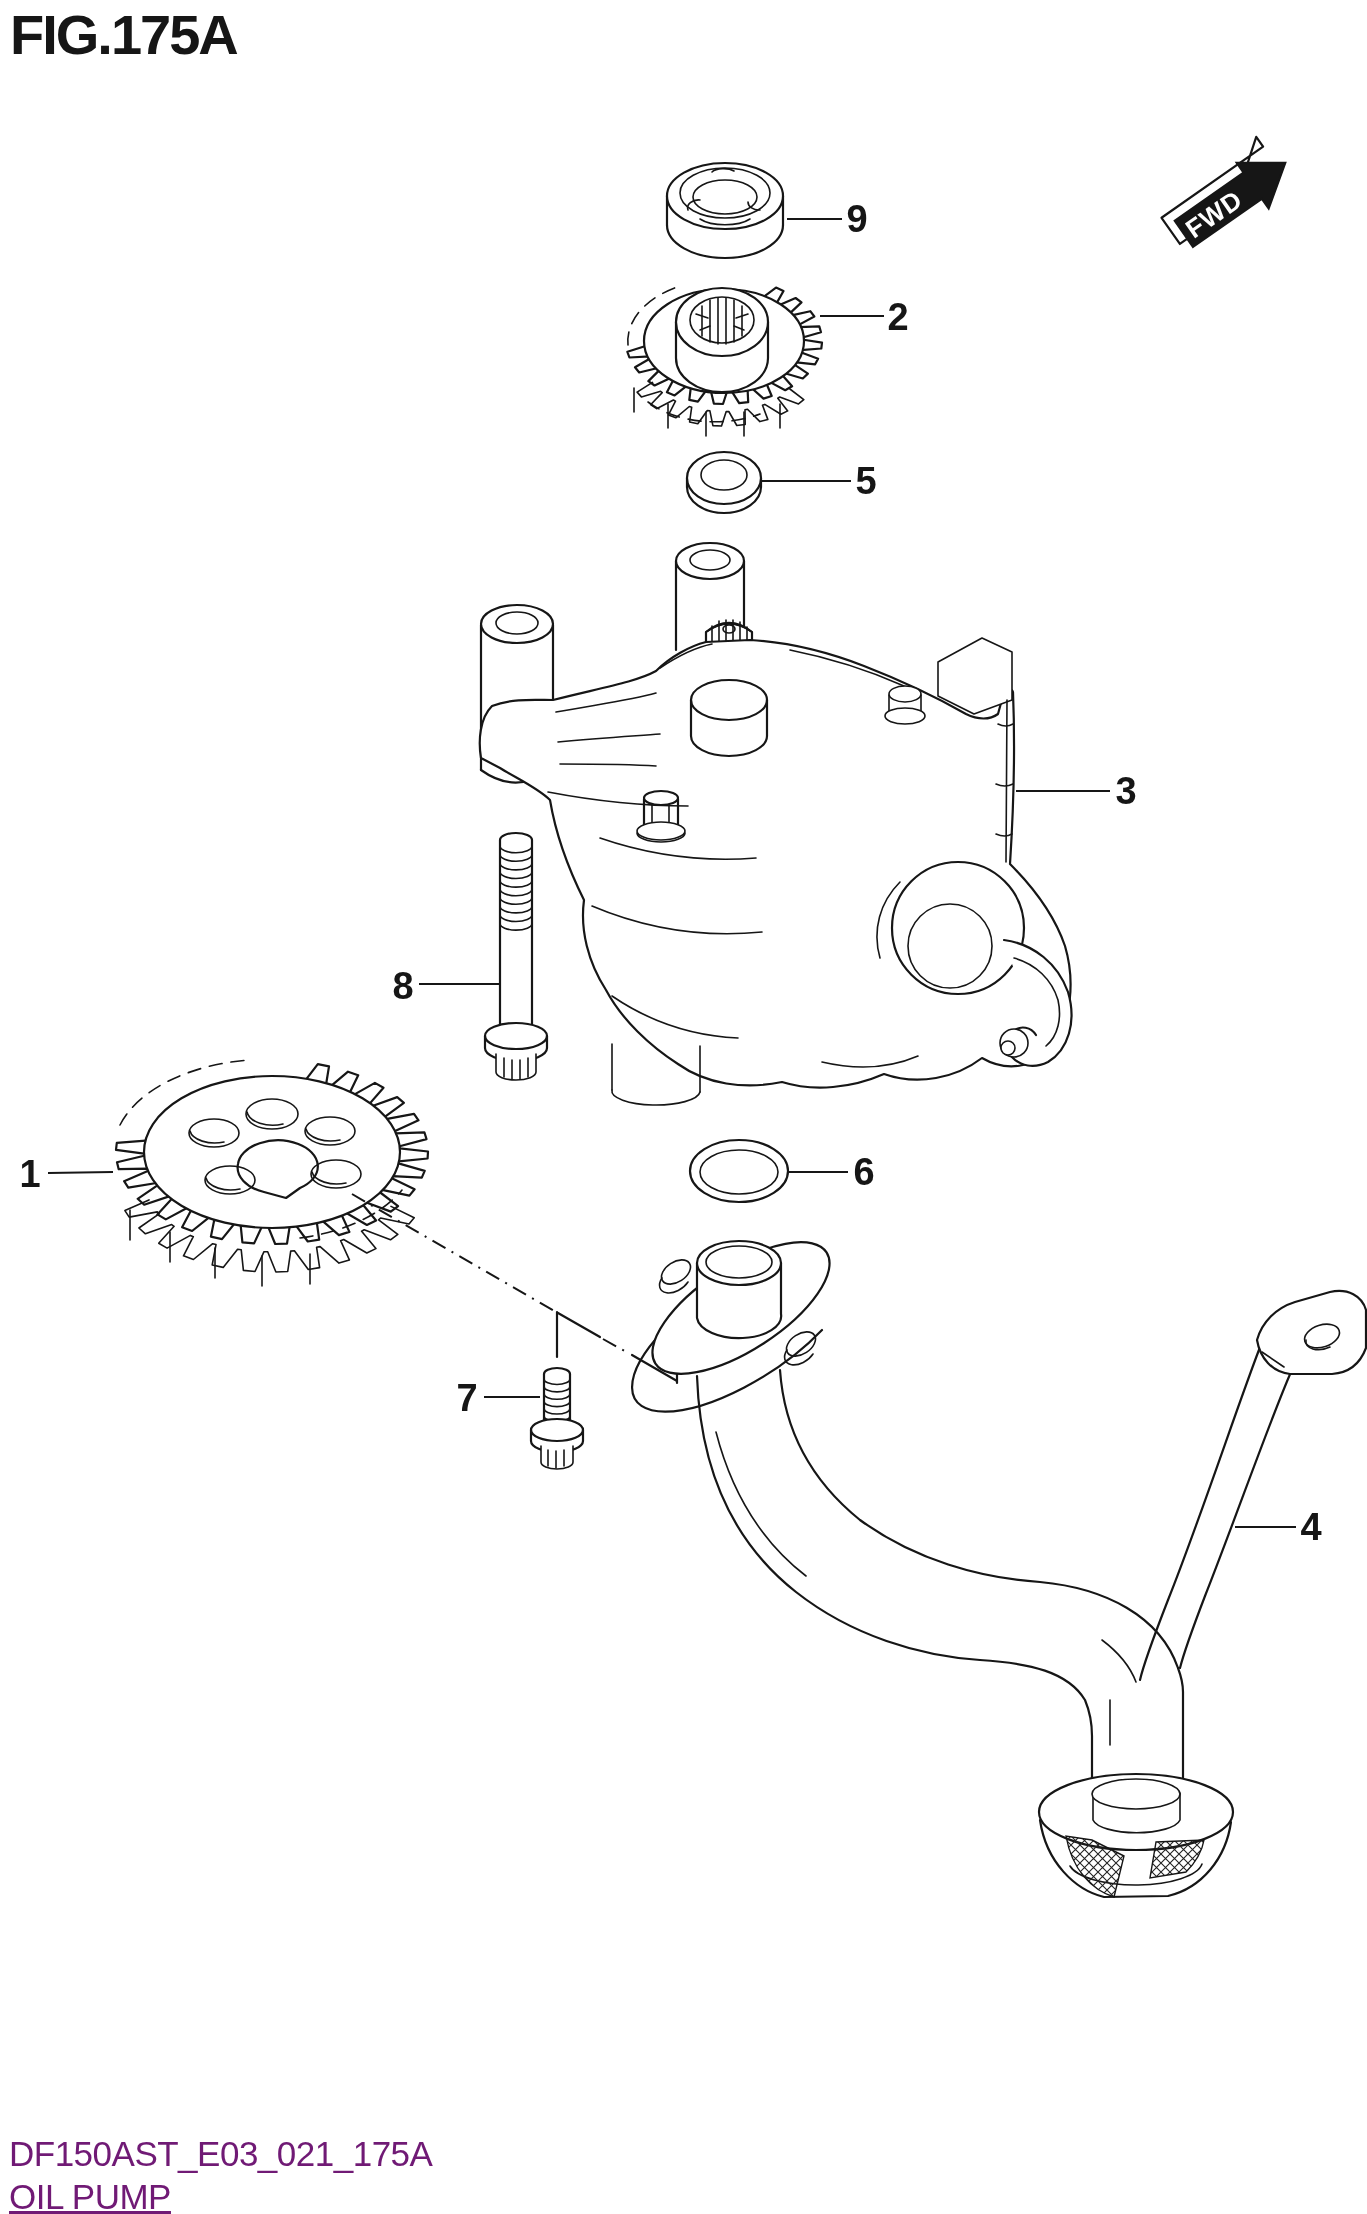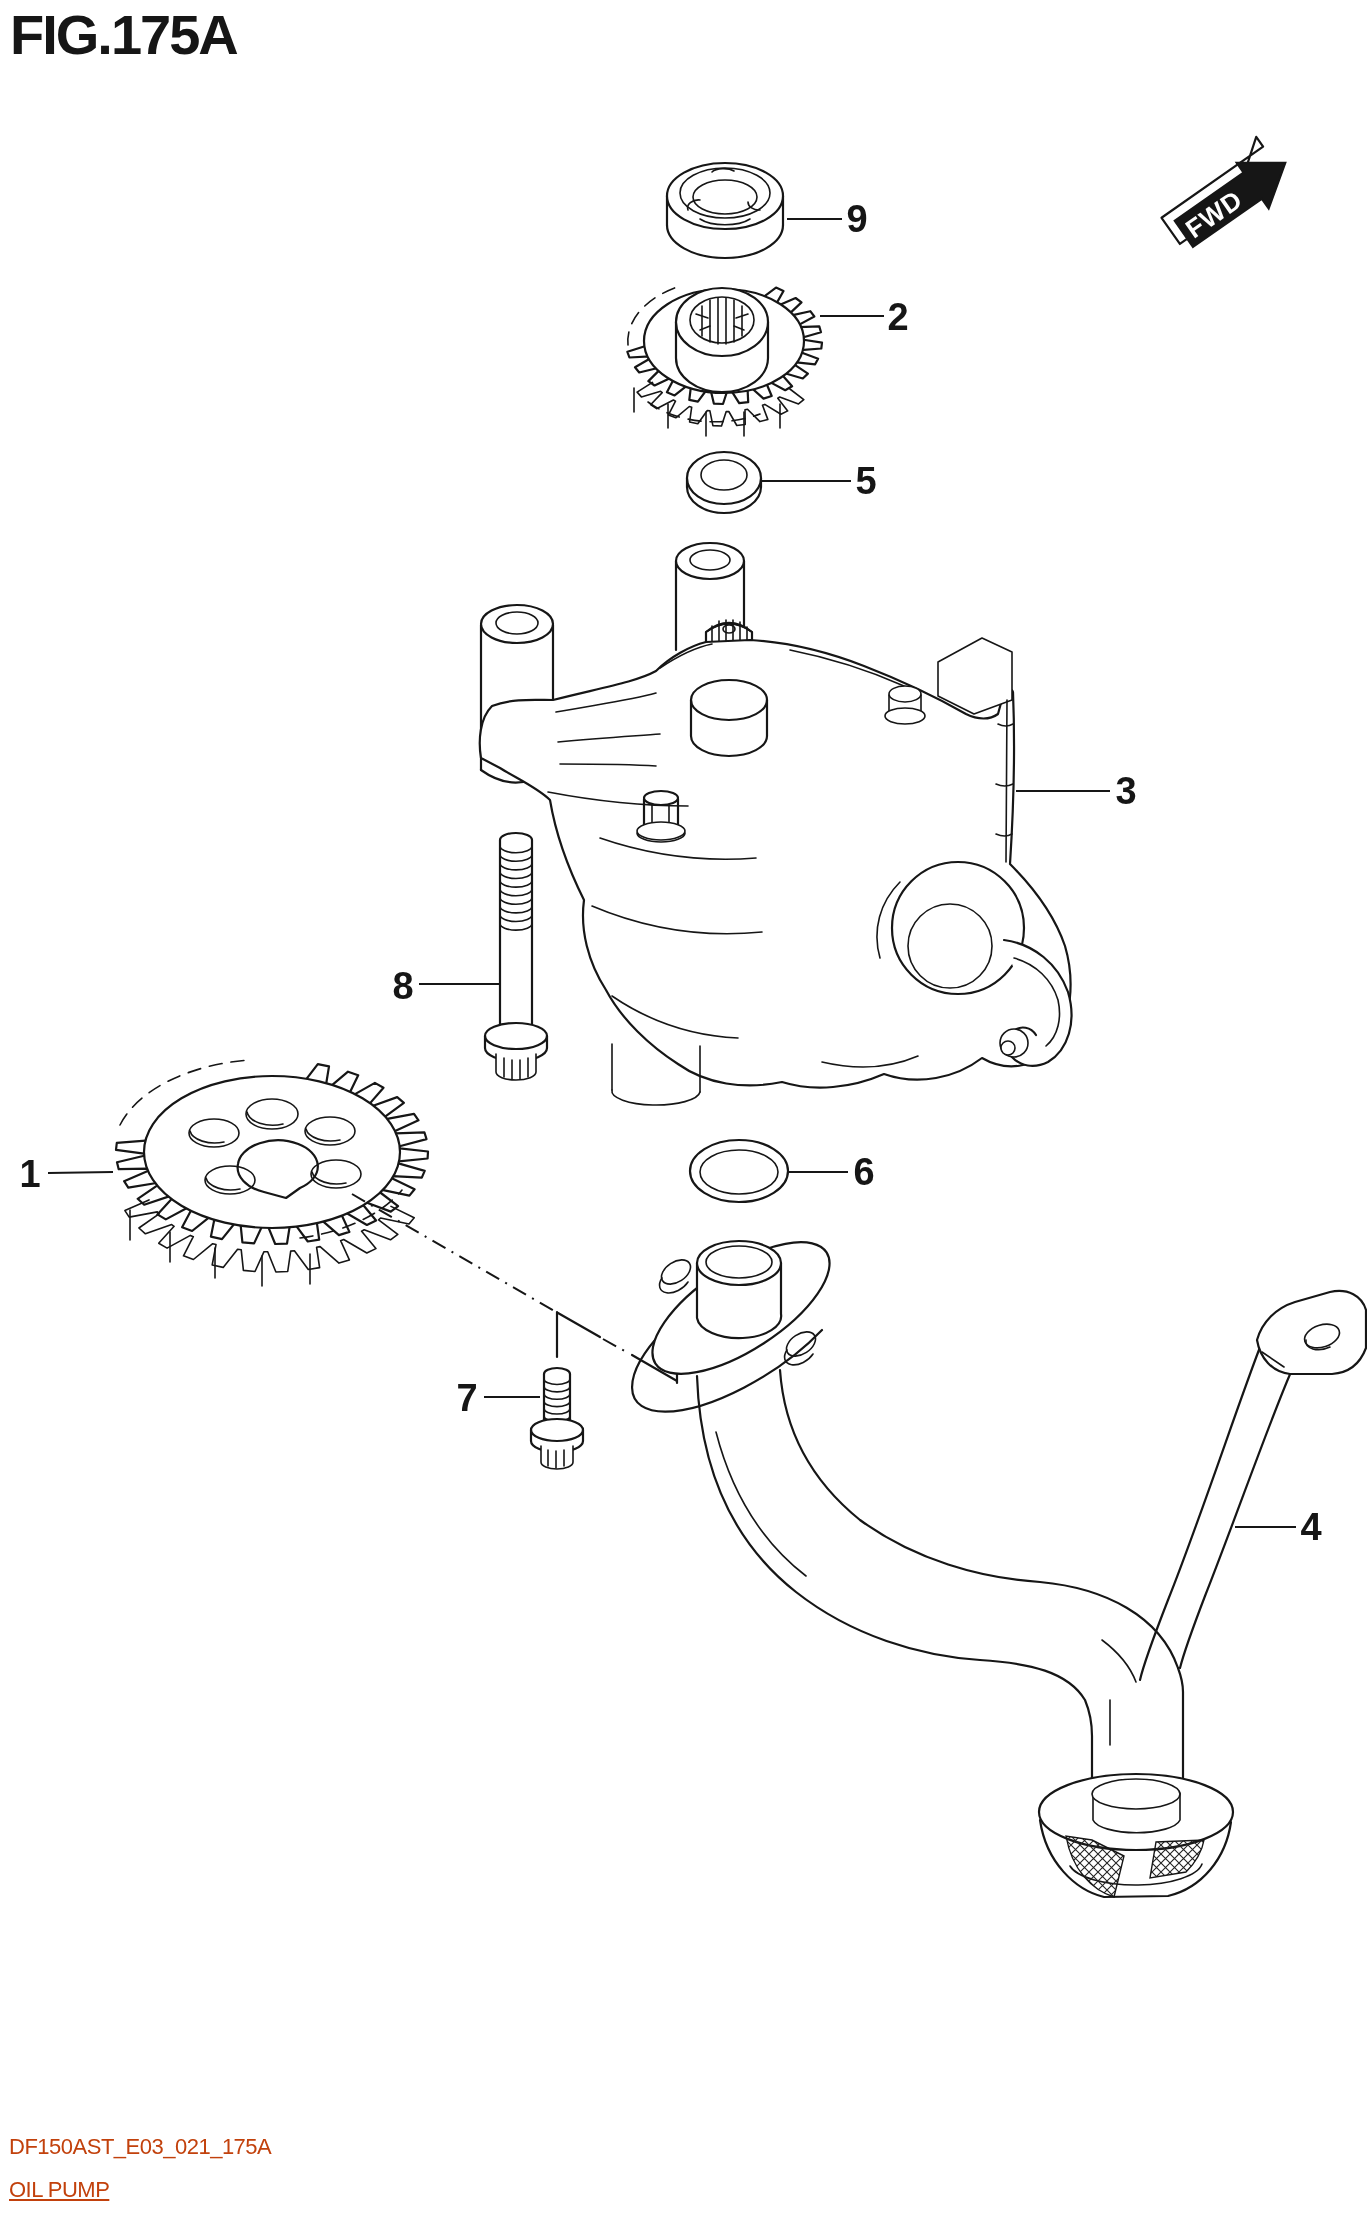--- a/index.html
+++ b/index.html
@@ -1,20 +1,20 @@
 <!DOCTYPE html>
 <html><head>
 <meta charset="utf-8">
 <style>
   html,body{margin:0;padding:0;background:#fff;}
   body{width:1367px;height:2214px;font-family:"Liberation Sans",sans-serif;}
   .page{position:relative;width:1367px;height:2214px;background:#fff;overflow:hidden;}
   .fig-title{position:absolute;top:2px;left:10px;margin:0;font-size:56px;font-weight:bold;
              letter-spacing:-2px;color:#161616;font-family:"Liberation Sans",sans-serif;}
-  .footer{position:absolute;left:9px;color:#c2410c;font-size:22px;letter-spacing:-0.5px;line-height:1;}
+  .footer{position:absolute;left:9px;color:#701a75;font-size:35px;letter-spacing:-0.5px;line-height:1;}
   .footer.code{top:2136px;}
   .footer.name{top:2179px;text-decoration:underline;}
   svg text{user-select:none;}
   .ln{fill:none;stroke:#161616;stroke-width:2.2;stroke-linecap:round;stroke-linejoin:round;}
   .fw{fill:#ffffff;stroke:#161616;stroke-width:2.2;stroke-linecap:round;stroke-linejoin:round;}
   .thin{stroke-width:1.6;}
   .dash{stroke-dasharray:13 9;}
   .dashdot{stroke-dasharray:15 7 2 7;}
   .leader{stroke:#161616;stroke-width:2;}
   .lbl{font-family:"Liberation Sans",sans-serif;font-weight:bold;font-size:38px;fill:#161616;}

